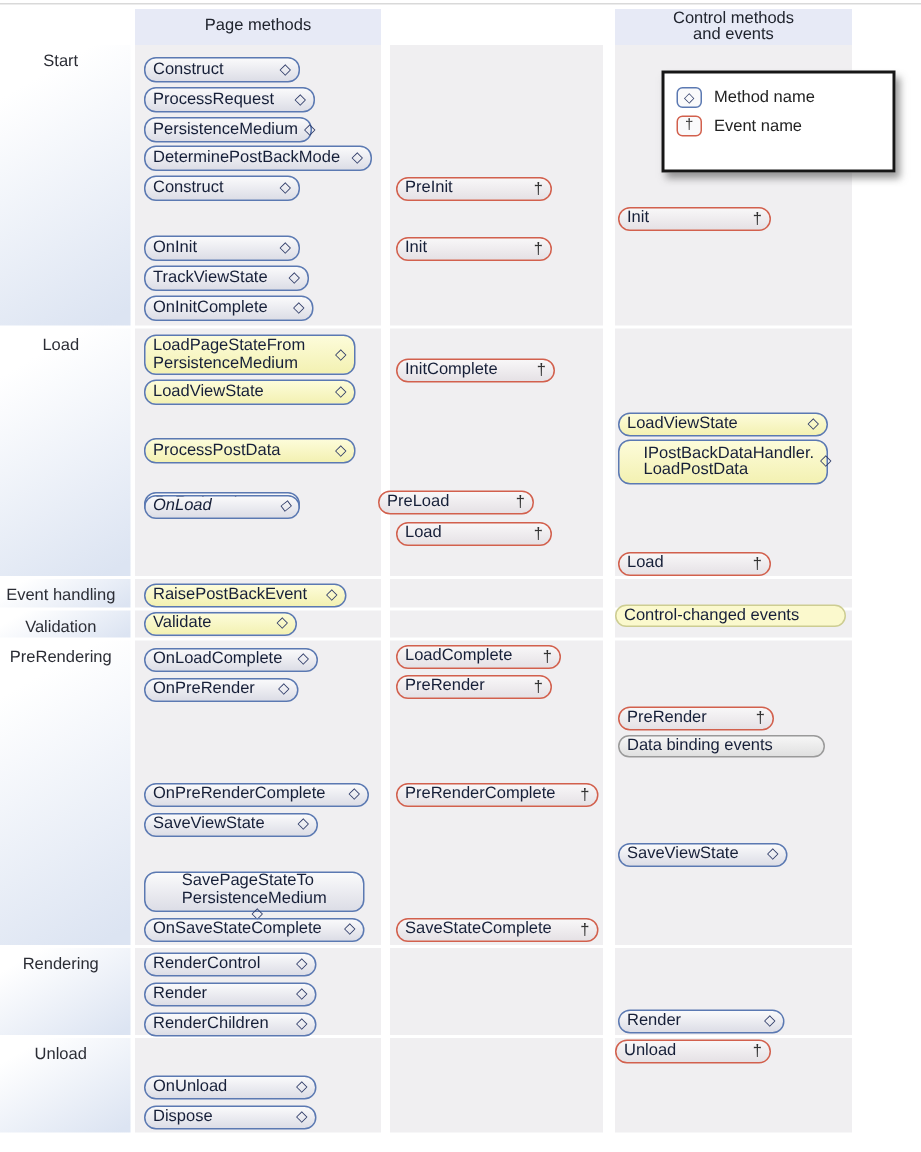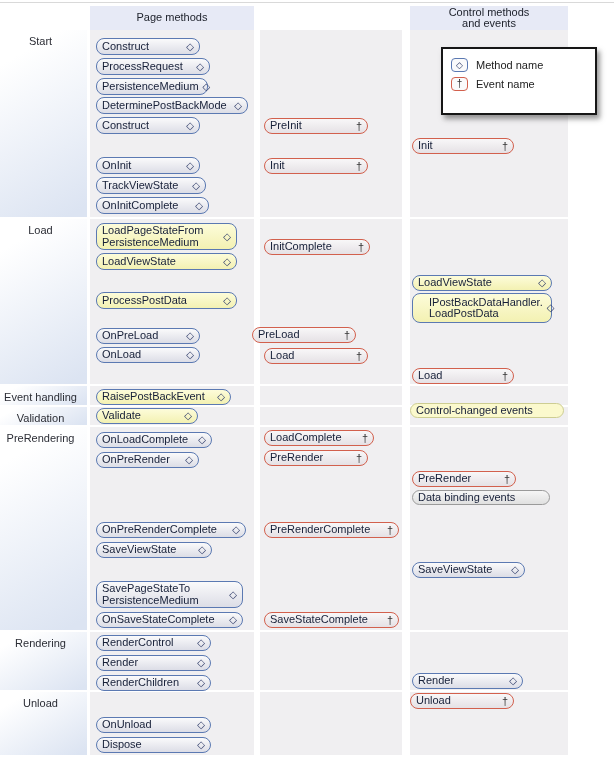--- a/index.html
+++ b/index.html
@@ -121,21 +121,21 @@
         <span class="ic diamond">◇</span>
       </div>
       <div class="box method-postback" style="left: 96px; top: 292px; width: 141px; height: 17px;">
         <span class="txt">ProcessPostData</span>
         <span class="ic diamond">◇</span>
       </div>
       <div class="box method" style="left: 96px; top: 328px; width: 104px; height: 16px;">
         <span class="txt">OnPreLoad</span>
         <span class="ic diamond">◇</span>
       </div>
-      <div class="box method" style="left: 96px; top: 347px; width: 104px; height: 16px;">
+      <div class="box method" style="left: 96px; top: 330px; width: 104px; height: 16px; font-style: italic;">
         <span class="txt">OnLoad</span>
         <span class="ic diamond">◇</span>
       </div>
       <div class="box method-postback" style="left: 96px; top: 389px; width: 135px; height: 16px;">
         <span class="txt">RaisePostBackEvent</span>
         <span class="ic diamond">◇</span>
       </div>
       <div class="box method-postback" style="left: 96px; top: 408px; width: 102px; height: 16px;">
         <span class="txt">Validate</span>
         <span class="ic diamond">◇</span>
@@ -149,21 +149,21 @@
         <span class="ic diamond">◇</span>
       </div>
       <div class="box method" style="left: 96px; top: 522px; width: 150px; height: 16px;">
         <span class="txt">OnPreRenderComplete</span>
         <span class="ic diamond">◇</span>
       </div>
       <div class="box method" style="left: 96px; top: 542px; width: 116px; height: 16px;">
         <span class="txt">SaveViewState</span>
         <span class="ic diamond">◇</span>
       </div>
-      <div class="box method" style="left: 96px; top: 581px; width: 147px; height: 27px;">
+      <div class="box method" style="left: 96px; top: 581px; width: 147px; height: 27px; flex-direction: column;">
         <span class="txt">SavePageStateTo
 PersistenceMedium</span>
         <span class="ic diamond">◇</span>
       </div>
       <div class="box method" style="left: 96px; top: 612px; width: 147px; height: 16px;">
         <span class="txt">OnSaveStateComplete</span>
         <span class="ic diamond">◇</span>
       </div>
       <div class="box method" style="left: 96px; top: 635px; width: 115px; height: 16px;">
         <span class="txt">RenderControl</span>

